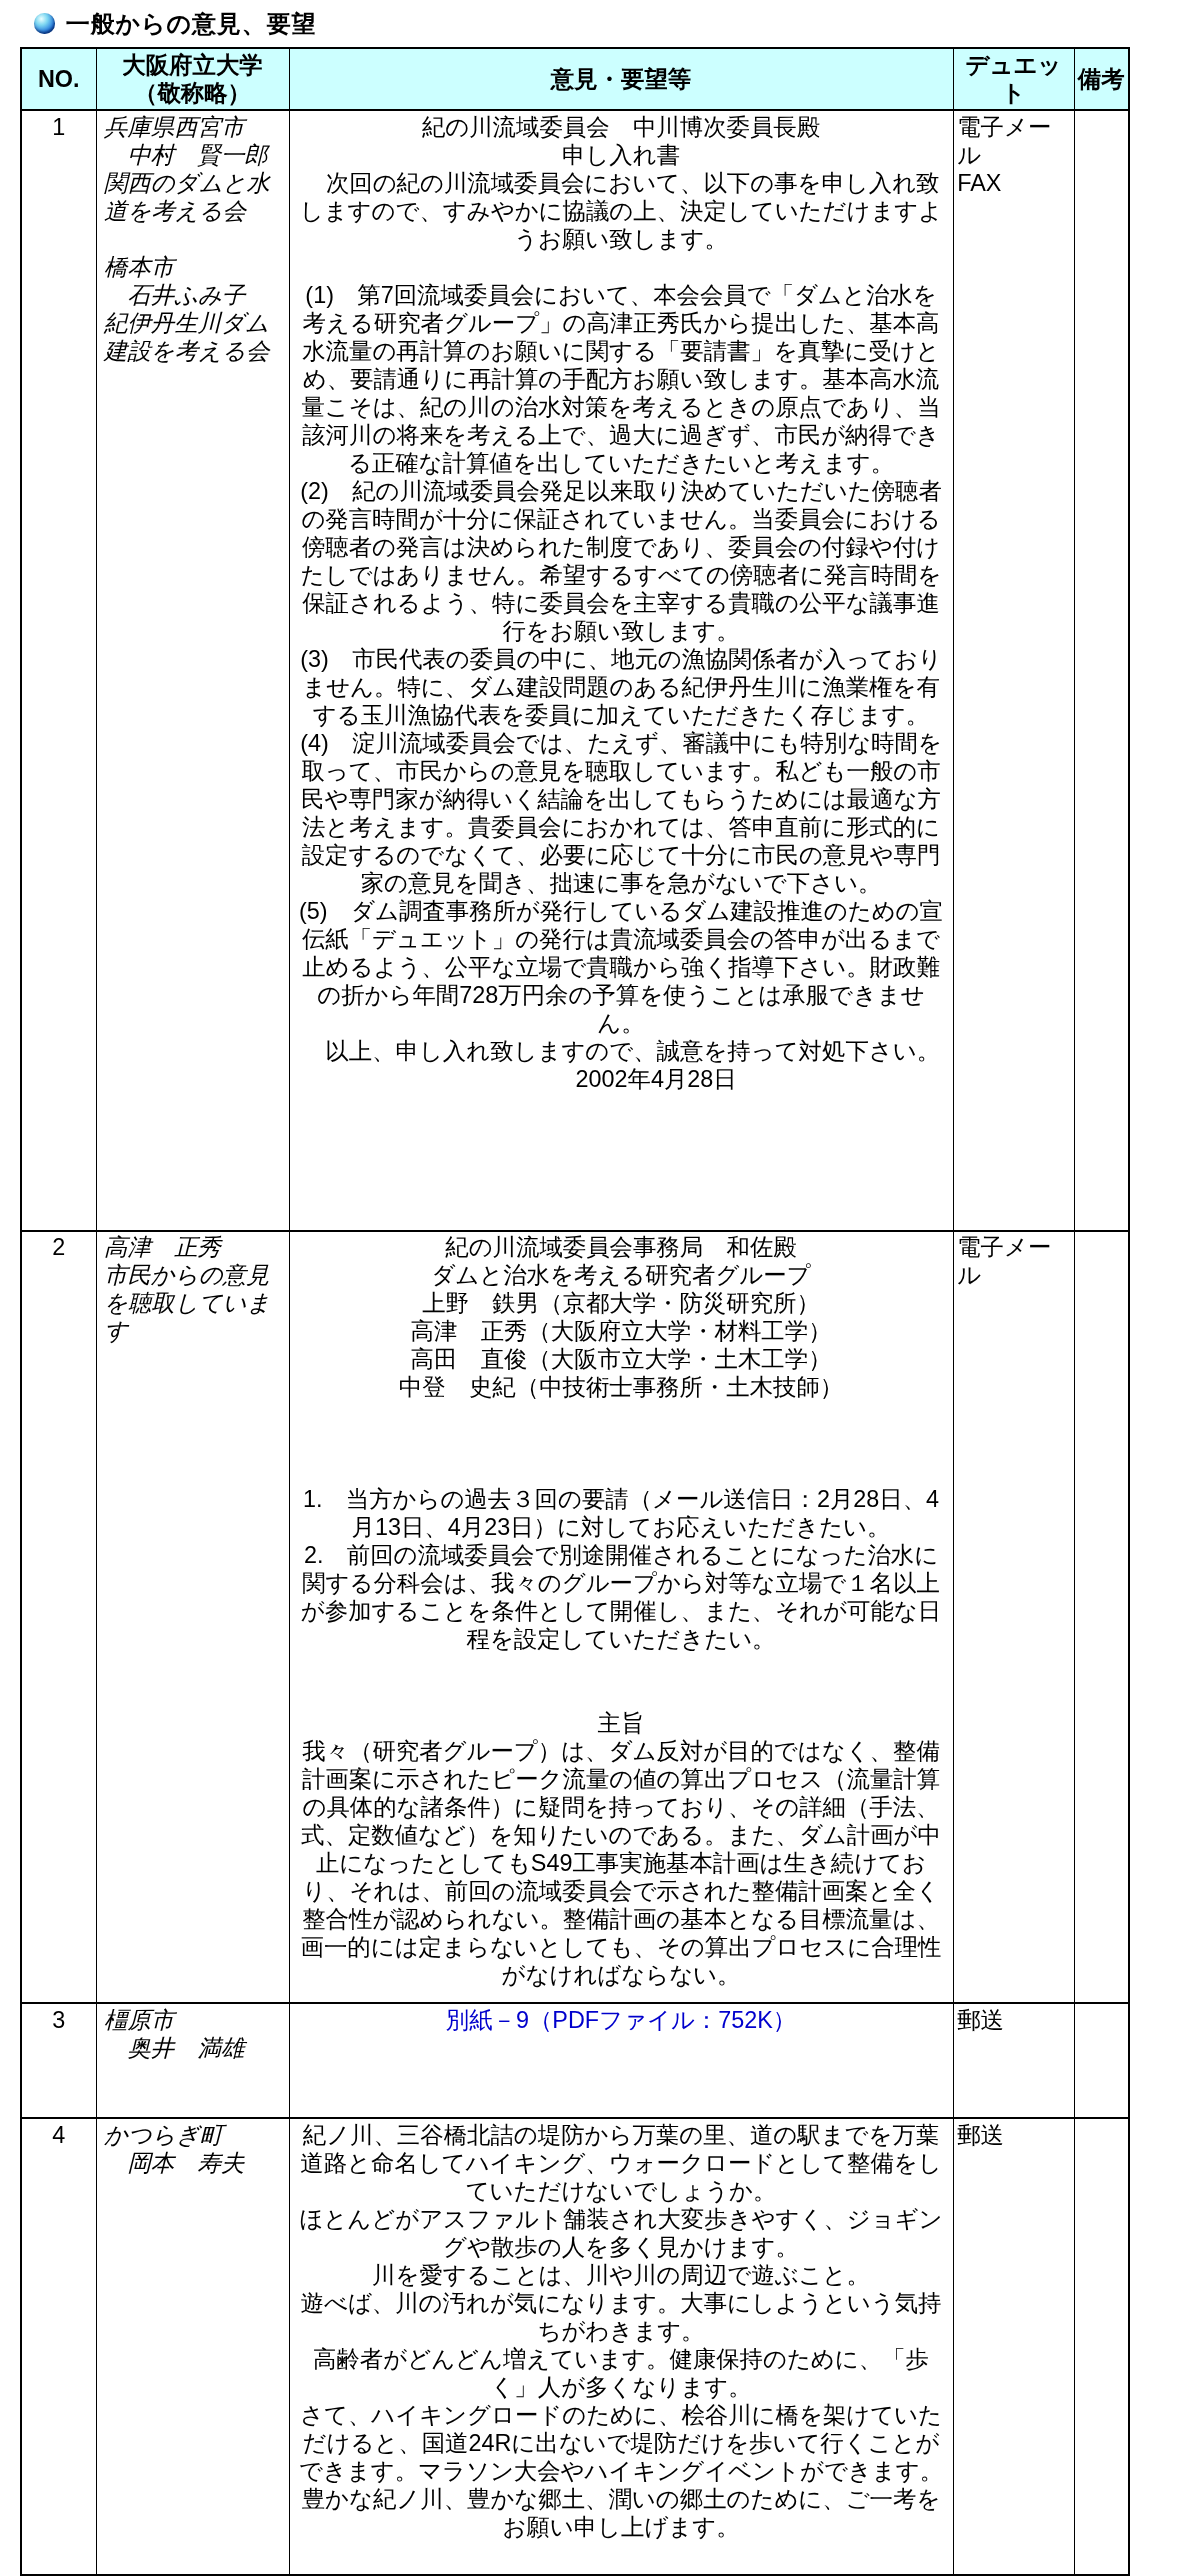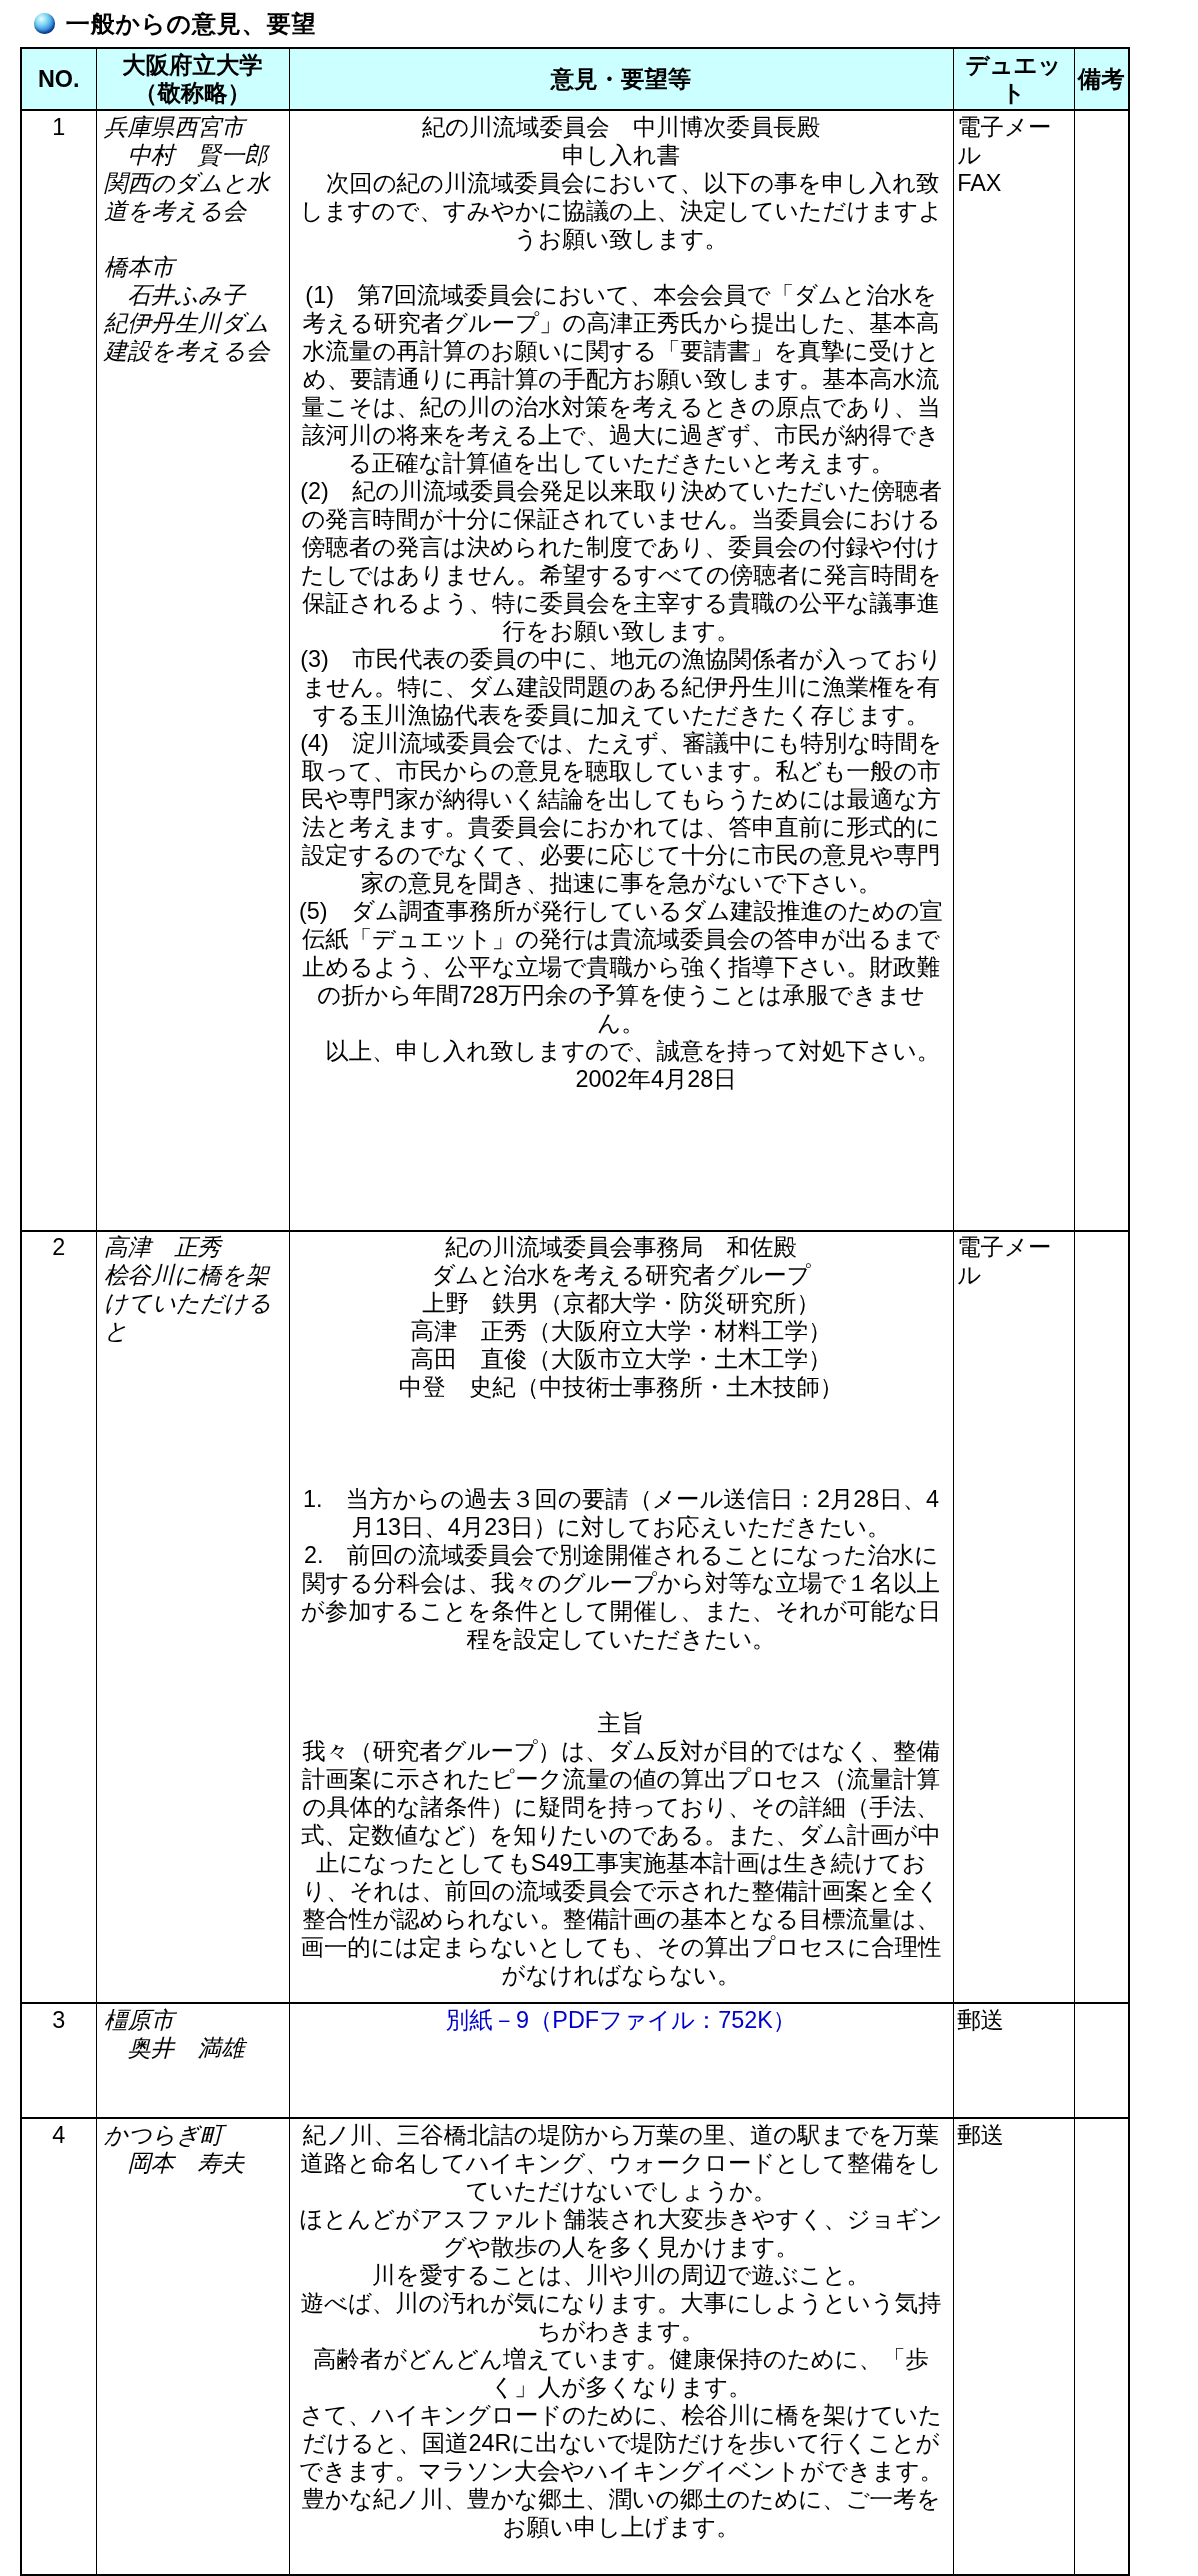--- a/index.html
+++ b/index.html
@@ -86,21 +86,21 @@
 (5)　ダム調査事務所が発行しているダム建設推進のための宣伝紙「デュエット」の発行は貴流域委員会の答申が出るまで止めるよう、公平な立場で貴職から強く指導下さい。財政難の折から年間728万円余の予算を使うことは承服できません。
 　以上、申し入れ致しますので、誠意を持って対処下さい。
 　　　2002年4月28日</td>
           <td class="media-cell">電子メール
 FAX</td>
           <td class="remarks-cell"></td>
         </tr>
         <tr>
           <td class="no-cell">2</td>
           <td class="speaker-cell">高津　正秀
-桧谷川に橋を架けていただけると</td>
+市民からの意見を聴取しています</td>
           <td class="opinion-cell">紀の川流域委員会事務局　和佐殿
 ダムと治水を考える研究者グループ
 上野　鉄男（京都大学・防災研究所）
 高津　正秀（大阪府立大学・材料工学）
 高田　直俊（大阪市立大学・土木工学）
 中登　史紀（中技術士事務所・土木技師）
 
 
 
 1.　当方からの過去３回の要請（メール送信日：2月28日、4月13日、4月23日）に対してお応えいただきたい。

